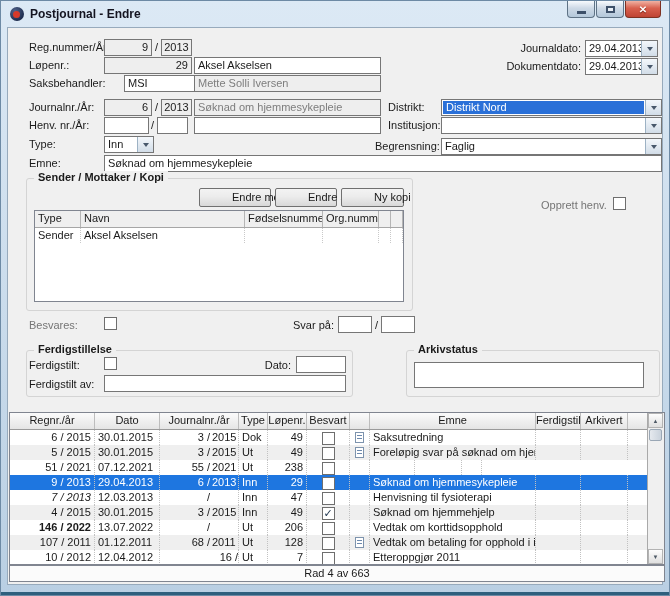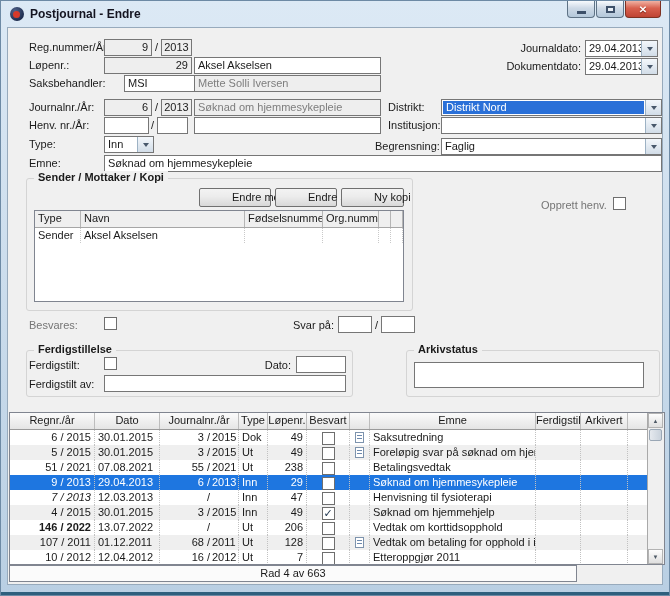--- a/index.html
+++ b/index.html
@@ -61,21 +61,21 @@
   .jrow.sel{background:#1e76e0;color:#fff;}
   .jc{border-right:1px dotted #c2c2c2;box-sizing:border-box;overflow:hidden;white-space:nowrap;flex:none;}
   .jc.ar{text-align:right;padding-right:3px;}
   .jc.al{padding-left:3px;}
   .jc.ac{text-align:center;}
   .jc.jn{display:flex;}
   .jna{flex:1;text-align:right;}
   .jnb{width:26px;padding-left:2px;flex:none;}
   .doc{display:inline-block;width:9px;height:11px;background:#fff;border:1px solid #7d93ad;box-sizing:border-box;position:relative;vertical-align:middle;margin-top:-2px;}
   .doc::before{content:"";position:absolute;left:1px;right:1px;top:2px;bottom:2px;background:repeating-linear-gradient(to bottom,#6d89ad 0 1px,transparent 1px 3px);}
-  .statusbar{position:absolute;left:1px;top:537px;width:568px;height:17px;border:1px solid #808590;background:#fbfbfb;
+  .statusbar{position:absolute;left:1px;top:537px;width:656px;height:17px;border:1px solid #808590;background:#fbfbfb;
     text-align:center;line-height:15px;box-sizing:border-box;}
 </style>
 </head>
 <body>
 
 <div class="window">
   <div class="titlebar">
     <span class="title-icon"></span>
     <span class="title-text">Postjournal - Endre</span>
     <span class="win-btns">
@@ -261,30 +261,29 @@
               <div class="jc ar" style="width: 39px;">49</div>
               <div class="jc ac" style="width: 43px;"><span class="cb"></span></div>
               <div class="jc ac" style="width: 20px;"><span class="doc"></span></div>
               <div class="jc al" style="width: 166px;">Foreløpig svar på søknad om hjemmehjelp</div>
               <div class="jc ac" style="width: 45px;"></div>
               <div class="jc ac" style="width: 47px;"></div>
               <div class="jc ac" style="width: 20px;"></div>
             </div>
             <div class="jrow">
               <div class="jc ar" style="width: 85px;">51 / 2021</div>
-              <div class="jc al" style="width: 65px;">07.08.2021</div>
+              <div class="jc al" style="width: 65px;">07.12.2021</div>
               <div class="jc jn" style="width: 79px;">
                 <span class="jna">55 /</span>
                 <span class="jnb">2021</span>
               </div>
               <div class="jc al" style="width: 29px;">Ut</div>
               <div class="jc ar" style="width: 39px;">238</div>
               <div class="jc ac" style="width: 43px;"><span class="cb"></span></div>
               <div class="jc ac" style="width: 20px;"></div>
-              <div class="jc al" style="width: 166px;">Betalingsvedtak</div>
               <div class="jc ac" style="width: 45px;"></div>
               <div class="jc ac" style="width: 47px;"></div>
               <div class="jc ac" style="width: 20px;"></div>
             </div>
             <div class="jrow alt sel">
               <div class="jc ar" style="width: 85px;">9 / 2013</div>
               <div class="jc al" style="width: 65px;">29.04.2013</div>
               <div class="jc jn" style="width: 79px;">
                 <span class="jna">6 /</span>
                 <span class="jnb">2013</span>
@@ -358,21 +357,21 @@
               <div class="jc ac" style="width: 43px;"><span class="cb"></span></div>
               <div class="jc ac" style="width: 20px;"><span class="doc"></span></div>
               <div class="jc al" style="width: 166px;">Vedtak om betaling for opphold i institusjon</div>
               <div class="jc ac" style="width: 45px;"></div>
               <div class="jc ac" style="width: 47px;"></div>
               <div class="jc ac" style="width: 20px;"></div>
             </div>
             <div class="jrow">
               <div class="jc ar" style="width: 85px;">10 / 2012</div>
               <div class="jc al" style="width: 65px;">12.04.2012</div>
-              <div class="jc jn" style="width: 79px;">
+              <div class="jc jn" style="width: 79px; flex-direction: column;">
                 <span class="jna">16 /</span>
                 <span class="jnb">2012</span>
               </div>
               <div class="jc al" style="width: 29px;">Ut</div>
               <div class="jc ar" style="width: 39px;">7</div>
               <div class="jc ac" style="width: 43px;"><span class="cb"></span></div>
               <div class="jc ac" style="width: 20px;"></div>
               <div class="jc al" style="width: 166px;">Etteroppgjør 2011</div>
               <div class="jc ac" style="width: 45px;"></div>
               <div class="jc ac" style="width: 47px;"></div>

